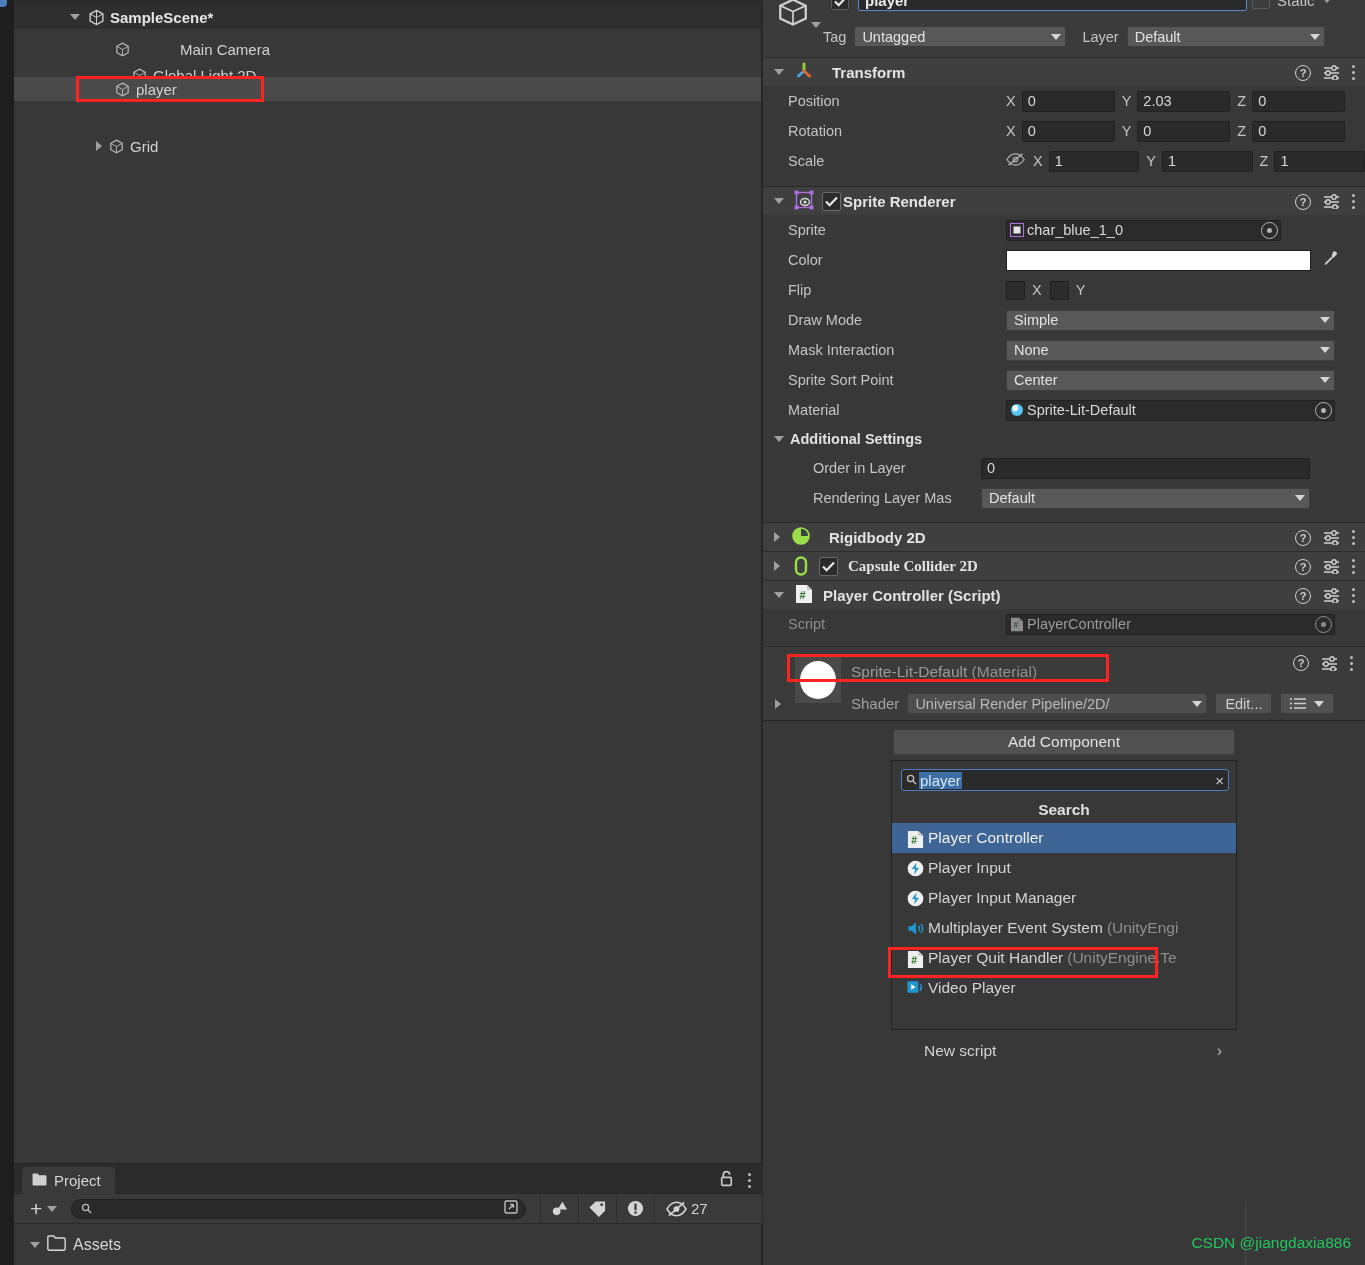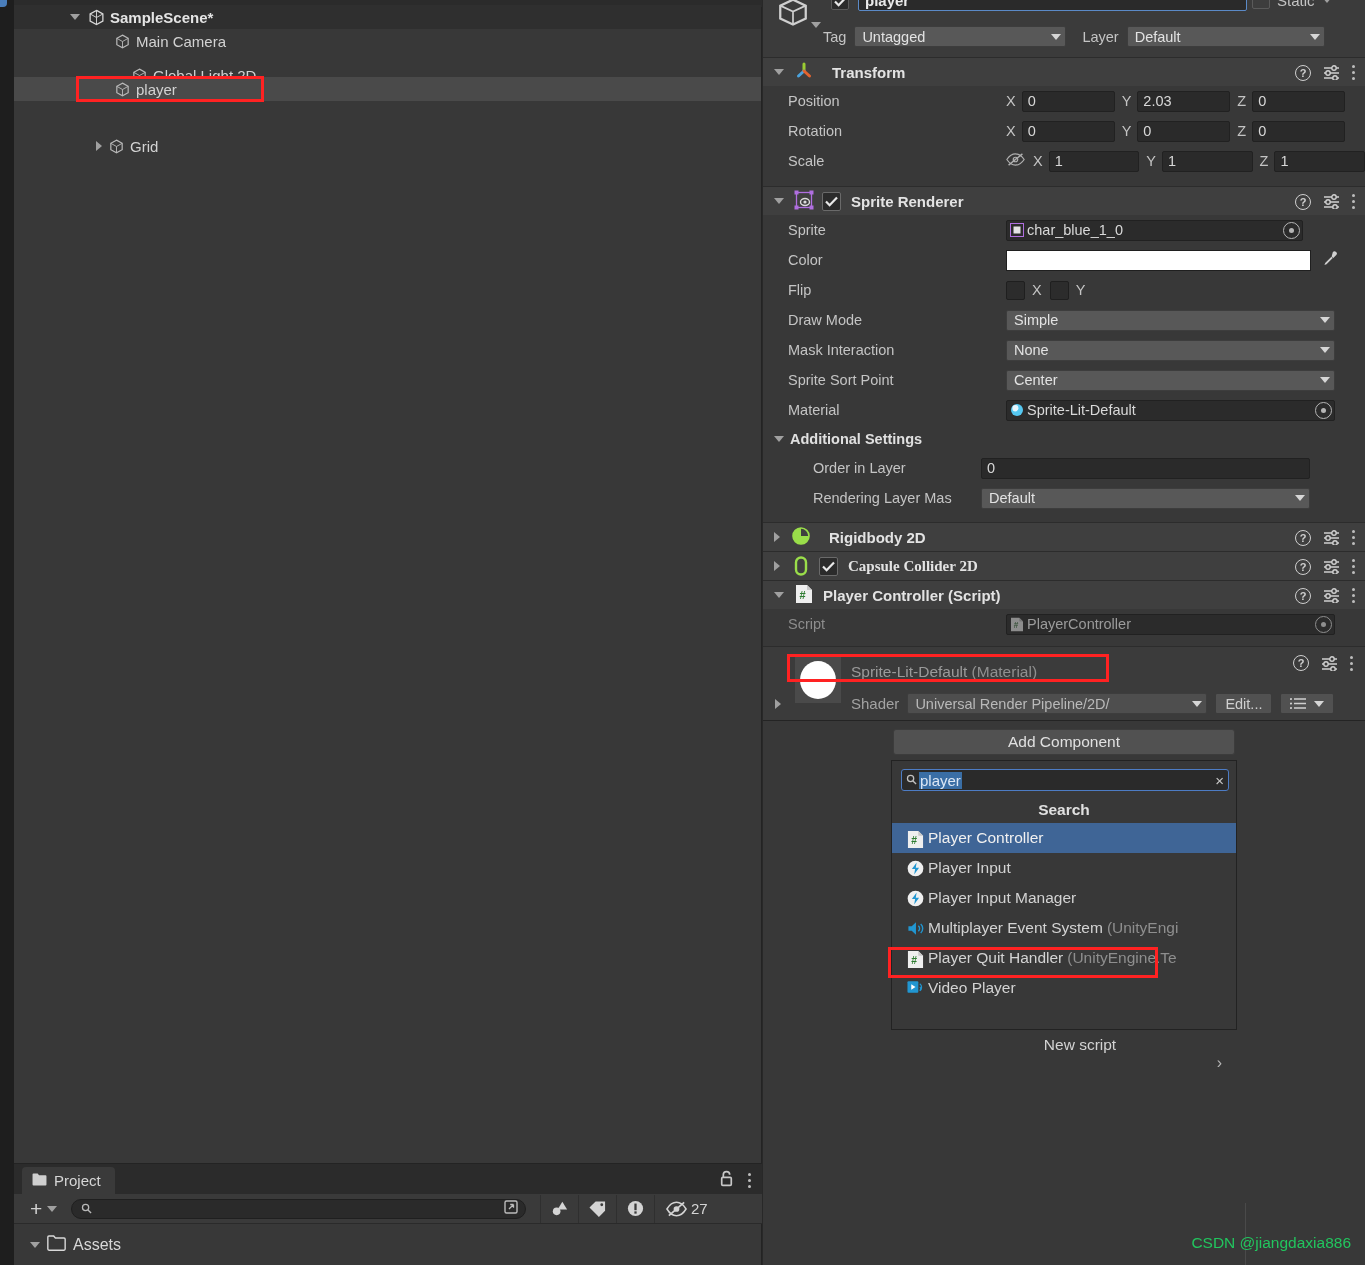--- a/index.html
+++ b/index.html
@@ -270,21 +270,21 @@
     position: absolute; left: 0; width: 344px; height: 30px;
     display: flex; align-items: center; padding-left: 15px; gap: 4px;
     color: #d3d3d3; font-size: 15.5px; white-space: nowrap;
   }
   .ac-item.sel { background: #3f6596; color: #f0f0f0; }
   .ac-item .dim { color: #8e8e8e; }
   .ac-icon { width: 17px; height: 17px; flex: 0 0 auto; }
   #ac-newscript {
     position: absolute; left: 0; top: 275px; width: 344px; height: 30px;
     display: flex; align-items: center; padding-left: 32px;
-    color: #d3d3d3; font-size: 15.5px; flex-direction: column;
+    color: #d3d3d3; font-size: 15.5px;
   }
   #ac-newscript .chev { margin-left: auto; margin-right: 14px; color: #b4b4b4; font-size: 16px; }
 
   
   .red-box { position: absolute; border: 3px solid #ff2222; pointer-events: none; }
 
   
   #watermark {
     position: absolute; right: 14px; bottom: 13px;
     color: #22c55e; font-size: 15.5px;
@@ -313,21 +313,21 @@
       <span style="margin-left:56px;" class="tri"></span>
       <span class="unity-ico" style="margin-left:8px;">
         <svg width="17" height="17" viewBox="0 0 24 24">
             <path d="M12 2 L21 7 L21 17 L12 22 L3 17 L3 7 Z" fill="none" stroke="#d8d8d8" stroke-width="1.8"></path>
             <path d="M12 2 L12 12 L3 7 M12 12 L21 7 M12 12 L12 22" stroke="#d8d8d8" stroke-width="1.3" fill="none"></path>
           </svg>
       </span>
       <span class="hier-label bold">SampleScene*</span>
     </div>
 
-    <div class="hier-row" style="top:29px;">
+    <div class="hier-row" style="top:37px;gap:44px;">
       <span class="unity-ico" style="margin-left:100px;">
         <svg width="17" height="17" viewBox="0 0 24 24">
             <path d="M12 3 L20 7.5 L20 16.5 L12 21 L4 16.5 L4 7.5 Z" fill="none" stroke="#b9b9b9" stroke-width="1.7"></path>
             <path d="M4 7.5 L12 12 L20 7.5 M12 12 L12 21" stroke="#b9b9b9" stroke-width="1.3" fill="none"></path>
           </svg>
       </span>
       <span class="hier-label">Main Camera</span>
     </div>
 
     <div class="hier-row" style="top:63px;padding-left:17px;">
@@ -583,42 +583,42 @@
             <rect x="15.5" y="15.5" width="4" height="4" fill="#b06fe0"></rect>
           <ellipse cx="11" cy="12" rx="4.5" ry="3.5" fill="none" stroke="#dcdcdc" stroke-width="1.4"></ellipse>
           <circle cx="11" cy="12" r="1.6" fill="#dcdcdc"></circle>
         </svg>
       </span>
       <span style="margin-left:8px;width:19px;height:19px;background:#2b2b2b;border:1px solid #6a6a6a;border-radius:2px;display:flex;align-items:center;justify-content:center;">
         <svg width="13" height="11" viewBox="0 0 13 11">
             <path d="M1 5.5 L4.6 9.2 L12 1.4" fill="none" stroke="#e8e8e8" stroke-width="2.2"></path>
           </svg>
       </span>
-      <span class="comp-title" style="margin-left:10px;">Sprite Renderer</span>
+      <span class="comp-title" style="margin-left:2px;">Sprite Renderer</span>
       <span class="comp-icons">
         <span class="ico-help">?</span>
         <span class="ico-preset">
           <svg width="17" height="15" viewBox="0 0 17 15">
               <path d="M1 3 H16 M1 8 H16 M1 13 H16" stroke="#cfcfcf" stroke-width="1.5"></path>
               <circle cx="11" cy="3" r="2.2" fill="#3f3f3f" stroke="#cfcfcf" stroke-width="1.4"></circle>
               <circle cx="5" cy="8" r="2.2" fill="#3f3f3f" stroke="#cfcfcf" stroke-width="1.4"></circle>
               <circle cx="12" cy="13" r="2.2" fill="#3f3f3f" stroke="#cfcfcf" stroke-width="1.4"></circle>
             </svg>
         </span>
         <span class="kebab">
             <i></i>
             <i></i>
             <i></i>
           </span>
       </span>
     </div>
 
     <div class="prop-row">
       <span class="prop-name">Sprite</span>
-      <span class="objfield" style="width:297px;">
+      <span class="objfield" style="width:275px;">
         <span style="width:14px;height:14px;flex:0 0 auto;">
           <svg width="14" height="14" viewBox="0 0 14 14">
               <rect x="0.5" y="0.5" width="13" height="13" fill="none" stroke="#b06fe0" stroke-width="1"></rect>
               <rect x="3.5" y="3.5" width="7" height="7" fill="#e4e4e4"></rect>
             </svg>
         </span>
         <span>char_blue_1_0</span>
         <span class="picker">
             <i></i>
           </span>

